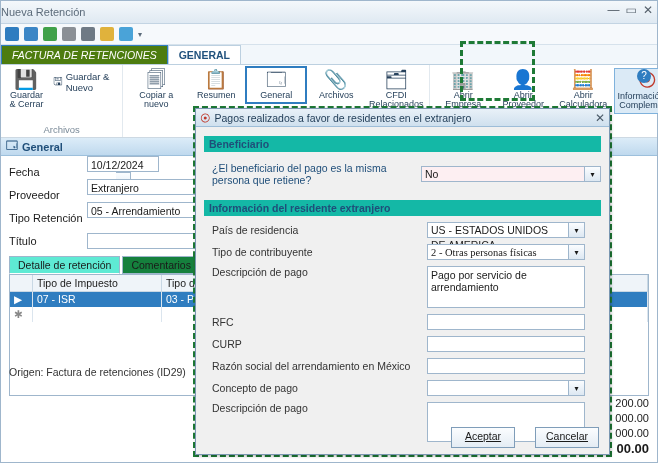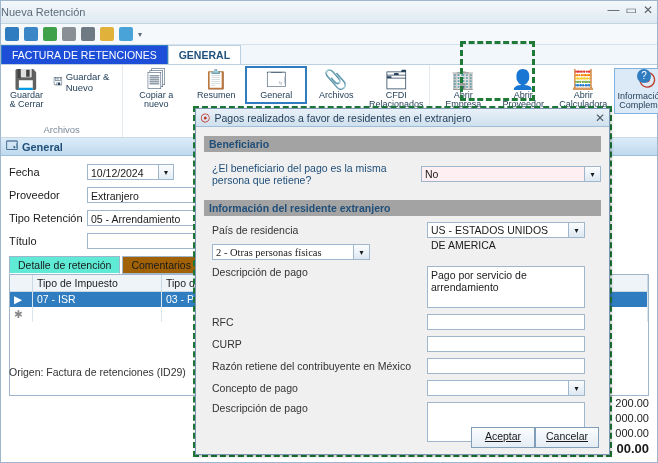--- a/index.html
+++ b/index.html
@@ -12,21 +12,21 @@
   .win-btns{position:absolute;right:4px;top:2px;display:flex;gap:6px;align-items:center;color:#55606b;font-size:12px;}
   .win-btns span{cursor:default;}
 
   
   .qat{height:20px;background:#f6f9fc;border-bottom:1px solid #d6e2ec;display:flex;align-items:center;padding:0 4px;gap:5px;}
   .qat .ico{width:14px;height:14px;display:inline-block;border-radius:2px;}
 
   
   .tabs{height:19px;background:#f2f7fb;display:flex;align-items:flex-end;border-bottom:1px solid #bcd0e0;}
   .tab{height:18px;line-height:18px;padding:0 10px;font-size:10.5px;border:1px solid transparent;border-bottom:none;}
-  .tab.blue{background:#1d4ed8;color:#fff;border-color:#2f7dc0;}
+  .tab.blue{background:#4d7c0f;color:#fff;border-color:#2f7dc0;font-style:italic;}
   .tab.active{background:#ffffff;border-color:#bcd0e0;color:#21527d;font-weight:bold;}
 
   .ribbon{height:72px;background:#ffffff;border-bottom:1px solid #cdd9e3;display:flex;position:relative;}
   .grp{display:flex;flex-direction:column;justify-content:space-between;padding:3px 4px 0 4px;border-right:1px solid #e2e9ef;}
   .grp-items{display:flex;align-items:flex-start;gap:2px;}
   .grp-name{text-align:center;font-size:9.5px;color:#7a8a98;padding-bottom:2px;}
   .bigbtn{width:56px;display:flex;flex-direction:column;align-items:center;gap:2px;padding:2px 1px;font-size:9px;text-align:center;line-height:1.05;color:#28425c;}
   .bigbtn .gl{font-size:19px;line-height:19px;}
   .smallcol{display:flex;flex-direction:column;gap:2px;padding-top:2px;}
   .smallbtn{display:flex;align-items:center;gap:3px;font-size:9.5px;color:#28425c;padding:1px 3px;}
@@ -34,26 +34,26 @@
   .hl{outline:2px solid #2f7dc0;}
 
   .help-ico{position:absolute;right:6px;top:4px;width:14px;height:14px;border-radius:50%;background:#2f7dc0;color:#fff;font-size:10px;line-height:14px;text-align:center;}
 
   
   .formhdr{height:17px;background:linear-gradient(#dcecf8,#bfd9ee);border-bottom:1px solid #9dc0dc;display:flex;align-items:center;gap:4px;padding:0 5px;font-weight:bold;color:#1f4e79;font-size:11px;}
   .formbody{padding:6px 8px 0 8px;}
   .frow{display:flex;align-items:center;height:20px;margin-bottom:3px;}
   .flabel{width:78px;font-size:11px;}
   .fin{height:16px;border:1px solid #9fb6cc;background:#fff;font-size:10.5px;padding:0 3px;line-height:16px;box-sizing:border-box;}
-  .combo{display:flex;align-items:center;}
+  .combo{display:flex;align-items:center;flex-direction:column;}
   .cbtn{width:15px;height:16px;border:1px solid #9fb6cc;border-left:none;background:linear-gradient(#fbfdff,#e2ecf5);font-size:8px;text-align:center;line-height:15px;box-sizing:border-box;}
 
   
   .itabs{display:flex;align-items:flex-end;margin:6px 0 0 0;border-bottom:1px solid #9fb6cc;height:17px;}
-  .itab{height:16px;line-height:16px;padding:0 8px;font-size:10.5px;border:1px solid #9fb6cc;background:#a16207;margin-right:2px;}
+  .itab{height:16px;line-height:16px;padding:0 8px;font-size:10.5px;border:1px solid #9fb6cc;background:#15803d;margin-right:2px;}
   .itab.sel{background:#5eead4;border-bottom:1px solid #fff;font-weight:normal;}
 
   
   .grid{border:1px solid #9fb6cc;border-top:none;height:120px;background:#fff;}
   .ghead{display:flex;height:16px;background:#eff4f9;border-bottom:1px solid #c9d8e4;font-size:10.5px;}
   .gh{padding:0 4px;line-height:16px;border-right:1px solid #c9d8e4;}
   .grow{display:flex;height:15px;font-size:10.5px;}
   .grow.sel{background:#2f7dc0;color:#fff;}
   .gc{padding:0 4px;line-height:15px;border-right:1px solid #dbe5ee;overflow:hidden;white-space:nowrap;}
 
@@ -62,30 +62,30 @@
   .amts .big{font-size:13px;font-weight:bold;}
 
   
   .dashbox{position:absolute;border:3px dashed #1e7a36;box-sizing:border-box;}
 
   
   .modal{position:absolute;left:195px;top:108px;width:415px;height:347px;background:#f0f0f0;border:1px solid #7a97b1;box-sizing:border-box;box-shadow:1px 1px 3px rgba(0,0,0,.3);}
   .mtitle{height:17px;background:linear-gradient(#e9f1f8,#cfe0ee);border-bottom:1px solid #9dbdd8;display:flex;align-items:center;gap:4px;padding:0 4px;font-size:10.5px;color:#1f3b55;}
   .mtitle .x{margin-left:auto;font-size:12px;color:#4a5a68;}
   .mbody{padding:5px 8px;}
-  .sect{background:#a3a3a3;color:#1f4e79;font-weight:bold;font-size:10.5px;padding:2px 5px;margin:4px 0 6px 0;}
+  .sect{background:#14b8a6;color:#1f4e79;font-weight:bold;font-size:10.5px;padding:2px 5px;margin:4px 0 6px 0;}
   .mrow{display:flex;align-items:center;margin-bottom:6px;font-size:10.5px;}
   .mlab{width:215px;color:#333;}
   .mlab.blue{color:#1f4e79;}
   .minput{height:16px;border:1px solid #9fb6cc;background:#fff;box-sizing:border-box;font-size:10.5px;padding:0 3px;line-height:15px;}
   .mcombo{display:flex;}
   .mcombo .cb{width:16px;height:16px;border:1px solid #9fb6cc;border-left:none;background:linear-gradient(#fbfdff,#dde8f2);font-size:8px;line-height:15px;text-align:center;box-sizing:border-box;}
   .pinkwrap .minput{background:#fdeff2;}
   .ta{border:1px solid #9fb6cc;background:#fff;font-size:10.5px;padding:2px 3px;box-sizing:border-box;}
-  .mfoot{position:absolute;left:0;right:0;bottom:6px;display:flex;justify-content:flex-end;gap:0;padding-right:10px;}
+  .mfoot{position:absolute;left:0;right:0;bottom:6px;display:flex;justify-content:flex-end;gap:20px;padding-right:10px;}
   .mbtn{width:62px;height:19px;border:1px solid #7f9db9;background:linear-gradient(#fbfdff,#e4ecf4);font-size:10.5px;line-height:17px;text-align:center;}
   .mbtn u{text-decoration:underline;}
 </style>
 </head>
 <body>
 
 <div class="window">
 
   <div class="titlebar">
     <div class="title-text">Nueva Retención</div>
@@ -278,20 +278,21 @@
 
     <div class="mrow" style="margin-left:8px;">
       <div class="mlab">País de residencia</div>
       <div class="mcombo">
         <div class="minput" style="width:142px;">US - ESTADOS UNIDOS DE AMERICA</div>
         <div class="cb">▾</div>
       </div>
     </div>
 
     <div class="mrow" style="margin-left:8px;">
+      <div class="mlab">Tipo de contribuyente</div>
       <div class="mcombo">
         <div class="minput" style="width:142px;font-family:Liberation Serif, serif;">2 - Otras personas físicas</div>
         <div class="cb">▾</div>
       </div>
     </div>
 
     <div class="mrow" style="align-items:flex-start;margin-left:8px;">
       <div class="mlab">Descripción de pago</div>
       <div class="ta" style="width:158px;height:42px;">Pago por servicio de arrendamiento</div>
     </div>
@@ -301,21 +302,21 @@
       <div class="mlab">RFC</div>
       <div class="minput" style="width:158px;"></div>
     </div>
 
     <div class="mrow" style="margin-left:8px;">
       <div class="mlab">CURP</div>
       <div class="minput" style="width:158px;"></div>
     </div>
 
     <div class="mrow" style="margin-left:8px;">
-      <div class="mlab">Razón retiene del contribuyente en México</div>
+      <div class="mlab">Razón social del arrendamiento en México</div>
       <div class="minput" style="width:158px;"></div>
     </div>
 
     <div class="mrow" style="margin-left:8px;">
       <div class="mlab">Concepto de pago</div>
       <div class="mcombo">
         <div class="minput" style="width:142px;"></div>
         <div class="cb">▾</div>
       </div>
     </div>

